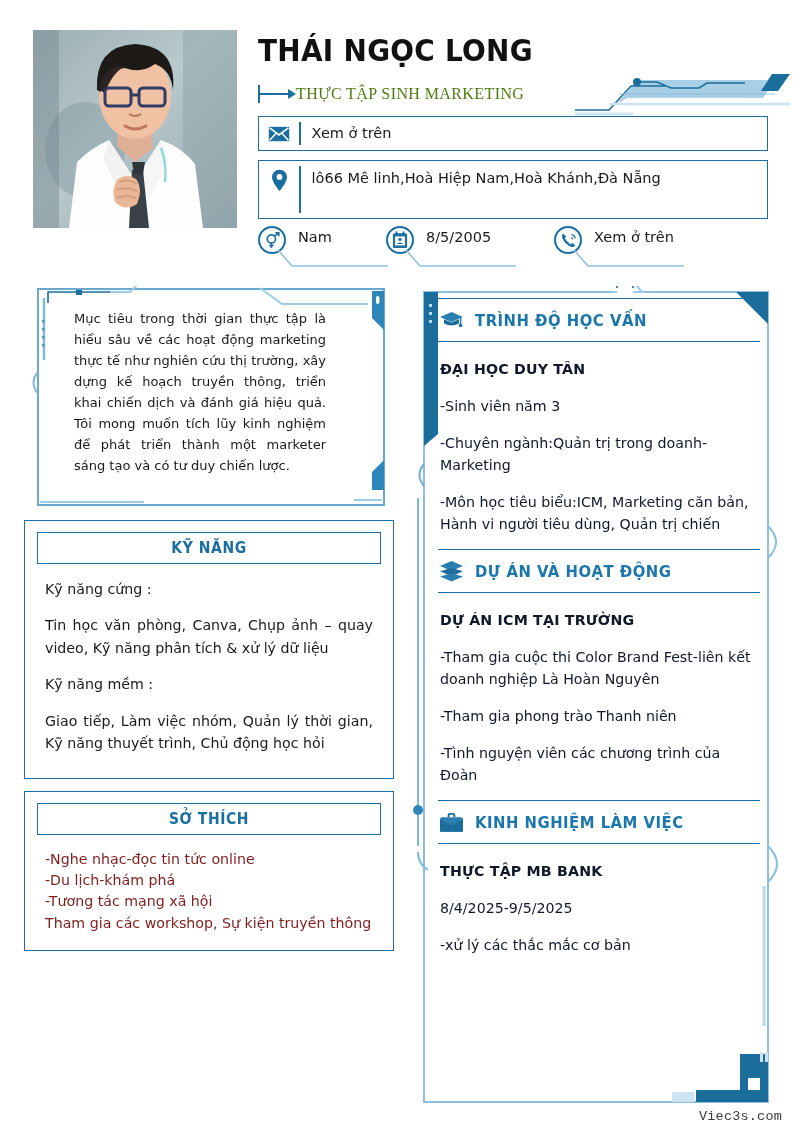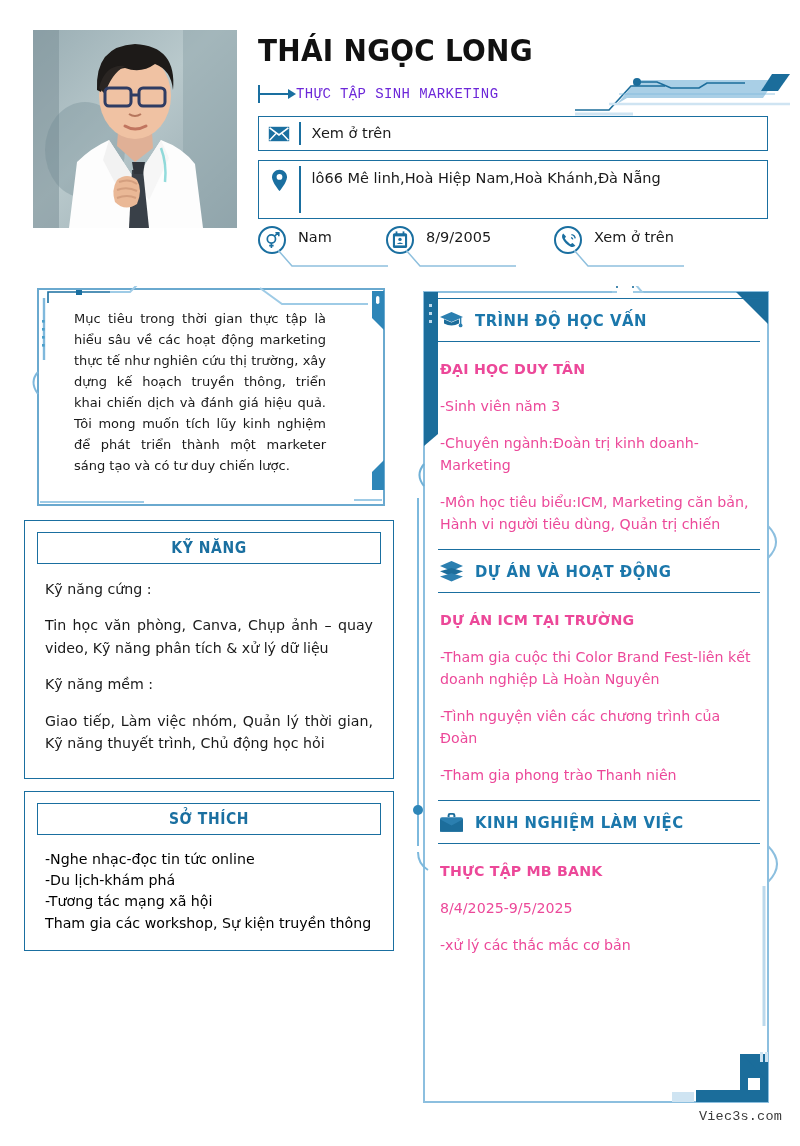--- a/index.html
+++ b/index.html
@@ -24,22 +24,22 @@
     color:#111;white-space:nowrap;
     font-family:"DejaVu Sans Condensed","Liberation Sans Narrow","Liberation Sans",sans-serif;
   }
   .title-row{position:absolute;left:258px;top:80px;height:28px;display:flex;align-items:center;}
   .title-arrow{position:relative;width:38px;height:18px;flex:none;}
   .title-arrow .vbar{position:absolute;left:0;top:0;width:2px;height:18px;background:#1a6fa0;}
   .title-arrow .hbar{position:absolute;left:1px;top:8px;width:30px;height:2px;background:#1a6fa0;}
   .title-arrow .head{position:absolute;left:30px;top:4px;width:0;height:0;
       border-top:5px solid transparent;border-bottom:5px solid transparent;border-left:8px solid #1a6fa0;}
   .job-title{
-    font-size:14px;letter-spacing:.4px;color:#6d28d9;white-space:nowrap;
-    font-family:Liberation Mono, monospace;
+    font-size:16px;letter-spacing:.4px;color:#4d7c0f;white-space:nowrap;
+    font-family:Liberation Serif, serif;
   }
 
   
   .hdeco{position:absolute;left:575px;top:58px;width:215px;height:58px;}
 
   .contact-box{
     position:absolute;border:1.4px solid #1a6fa0;background:#fff;
     display:flex;align-items:flex-start;box-sizing:border-box;
   }
   .cb-email{left:258px;top:116px;width:510px;height:35px;align-items:center;}
@@ -76,40 +76,40 @@
   .lbox{position:relative;border:1.6px solid #1a6fa0;background:#fff;box-sizing:border-box;margin-top:12px;}
   .lbox-hd{
     margin:11px 12px 0 12px;border:1.3px solid #1a6fa0;height:30px;
     display:flex;align-items:center;justify-content:center;
     color:#1a6fa0;font-weight:bold;font-size:15.5px;letter-spacing:.6px;
     font-family:"DejaVu Sans Condensed","Liberation Sans Narrow","Liberation Sans",sans-serif;
   }
   .lbox-body{padding:14px 20px 16px 20px;}
   .lbox-body p{margin:0 0 14px 0;font-size:14.2px;line-height:1.58;text-align:justify;color:#1a1a1a;}
   .lbox-body p:last-child{margin-bottom:7px;}
-  .plain-list{margin:0;font-size:14.2px;line-height:1.5;color:#000000;}
+  .plain-list{margin:0;font-size:14.2px;line-height:1.5;color:#7f1d1d;}
   .plain-list div{text-align:justify;}
 
   
   .rframe{position:absolute;left:0;top:0;width:368px;height:820px;pointer-events:none;}
   .rcontent{position:absolute;left:26px;top:12px;width:322px;}
 
   .rsec{margin-bottom:4px;}
   .rsec-hd{
     border-top:1.6px solid #1a6fa0;border-bottom:1.6px solid #1a6fa0;
     height:42px;display:flex;align-items:center;gap:11px;
   }
   .rsec-ico{width:26px;height:26px;flex:none;display:flex;align-items:center;justify-content:center;}
   .rsec-title{
     color:#1b77ab;font-weight:bold;font-size:16.5px;letter-spacing:.5px;white-space:nowrap;
     font-family:"DejaVu Sans Condensed","Liberation Sans Narrow","Liberation Sans",sans-serif;
   }
   .rsec-body{padding:16px 2px 10px 2px;}
   .r-org{font-size:14.8px;font-weight:bold;color:#111;margin:0 0 15px 0;letter-spacing:.2px;}
-  .rsec-body p{margin:0 0 15px 0;font-size:14.2px;line-height:1.55;color:#ec4899;}
+  .rsec-body p{margin:0 0 15px 0;font-size:14.2px;line-height:1.55;color:#0f172a;}
   .rsec-body p:last-child{margin-bottom:0;}
 
   .watermark{
     position:absolute;left:0;top:1109px;width:800px;text-align:right;padding-right:18px;
     box-sizing:border-box;font-family:Liberation Mono, monospace;
     font-size:13.5px;color:#3a3a3a;letter-spacing:.2px;
   }
   .corner-deco{position:absolute;left:672px;top:1052px;width:112px;height:52px;}
 </style>
 </head>
@@ -227,21 +227,21 @@
         <span class="circ">
           <svg width="16" height="18" viewBox="0 0 16 18" xmlns="http://www.w3.org/2000/svg">
             <rect x="0.9" y="2.2" width="14.2" height="14.8" rx="1.6" fill="#1a6fa0"></rect>
             <rect x="3" y="5.4" width="10" height="9" fill="#fff"></rect>
             <circle cx="8" cy="8.4" r="1.7" fill="#1a6fa0"></circle>
             <path d="M4.6 13 Q8 10 11.4 13 Z" fill="#1a6fa0"></path>
             <rect x="3.6" y="0.4" width="1.8" height="3" fill="#1a6fa0"></rect>
             <rect x="10.6" y="0.4" width="1.8" height="3" fill="#1a6fa0"></rect>
           </svg>
         </span>
-        <span class="mlbl">8/9/2005</span>
+        <span class="mlbl">8/5/2005</span>
         <svg class="tail" viewBox="0 0 110 22">
           <path d="M0 0 L14 16 L110 16" stroke="#8fc0de" stroke-width="1.5" fill="none"></path>
         </svg>
       </div>
 
       <div class="mini m3">
         <span class="circ">
           <svg width="17" height="17" viewBox="0 0 17 17" xmlns="http://www.w3.org/2000/svg">
             <path d="M3.2 1.6 C2 2.8 1.6 4.6 2.6 6.8 C4 10 7 13 10.2 14.4 C12.4 15.4 14.2 15 15.4 13.8 L12.6 11 L10.4 12.2 C9 11.4 5.6 8 4.8 6.6 L6 4.4 Z" fill="#1a6fa0"></path>
             <path d="M11.4 2.6 Q14.8 3 15.2 6.4" stroke="#1a6fa0" stroke-width="1.4" fill="none"></path>
@@ -340,41 +340,41 @@
               <path d="M5 9.2 L5 13.6 Q12.5 17.6 20 13.6 L20 9.2 L12.5 12.6 Z" fill="#1c6d9b"></path>
               <path d="M21.6 7.8 L21.6 14" stroke="#2b7fb0" stroke-width="1.5"></path>
               <circle cx="21.6" cy="15.4" r="1.9" fill="#2b7fb0"></circle>
             </svg>
           </span>
           <span class="rsec-title">TRÌNH ĐỘ HỌC VẤN</span>
         </div>
         <div class="rsec-body">
           <p class="r-org">ĐẠI HỌC DUY TÂN</p>
           <p>-Sinh viên năm 3</p>
-          <p>-Chuyên ngành:Đoàn trị kinh doanh-Marketing</p>
+          <p>-Chuyên ngành:Quản trị trong doanh-Marketing</p>
           <p>-Môn học tiêu biểu:ICM, Marketing căn bản, Hành vi người tiêu dùng, Quản trị chiến</p>
         </div>
       </div>
 
       <div class="rsec">
         <div class="rsec-hd">
           <span class="rsec-ico">
             <svg width="25" height="22" viewBox="0 0 25 22" xmlns="http://www.w3.org/2000/svg">
               <path d="M12.5 1 L24 6 L12.5 11 L1 6 Z" fill="#2b7fb0"></path>
               <path d="M12.5 8 L24 11.2 L12.5 16.2 L1 11.2 Z" fill="#1c6d9b"></path>
               <path d="M12.5 13.2 L24 16.4 L12.5 21.4 L1 16.4 Z" fill="#2b7fb0"></path>
             </svg>
           </span>
           <span class="rsec-title">DỰ ÁN VÀ HOẠT ĐỘNG</span>
         </div>
         <div class="rsec-body">
           <p class="r-org">DỰ ÁN ICM TẠI TRƯỜNG</p>
           <p>-Tham gia cuộc thi Color Brand Fest-liên kết doanh nghiệp Là Hoàn Nguyên</p>
+          <p>-Tham gia phong trào Thanh niên</p>
           <p>-Tình nguyện viên các chương trình của Đoàn</p>
-          <p>-Tham gia phong trào Thanh niên</p>
         </div>
       </div>
 
       <div class="rsec">
         <div class="rsec-hd">
           <span class="rsec-ico">
             <svg width="25" height="21" viewBox="0 0 25 21" xmlns="http://www.w3.org/2000/svg">
               <path d="M8.6 3.4 Q8.6 1 11 1 L14 1 Q16.4 1 16.4 3.4 L16.4 5 L14.4 5 L14.4 3.6 Q14.4 2.8 13.6 2.8 L11.4 2.8 Q10.6 2.8 10.6 3.6 L10.6 5 L8.6 5 Z" fill="#1c6d9b"></path>
               <rect x="1" y="5.2" width="23" height="14.6" rx="2" fill="#2b7fb0"></rect>
               <path d="M1 7.2 L12.5 13.6 L24 7.2 L24 19.8 L1 19.8 Z" fill="#1c6d9b"></path>

